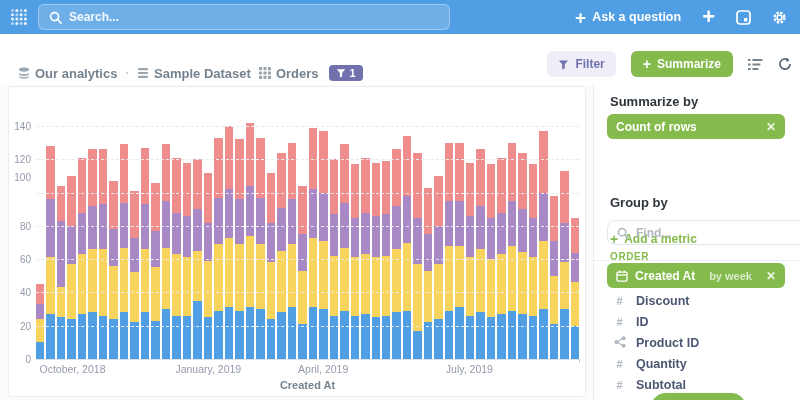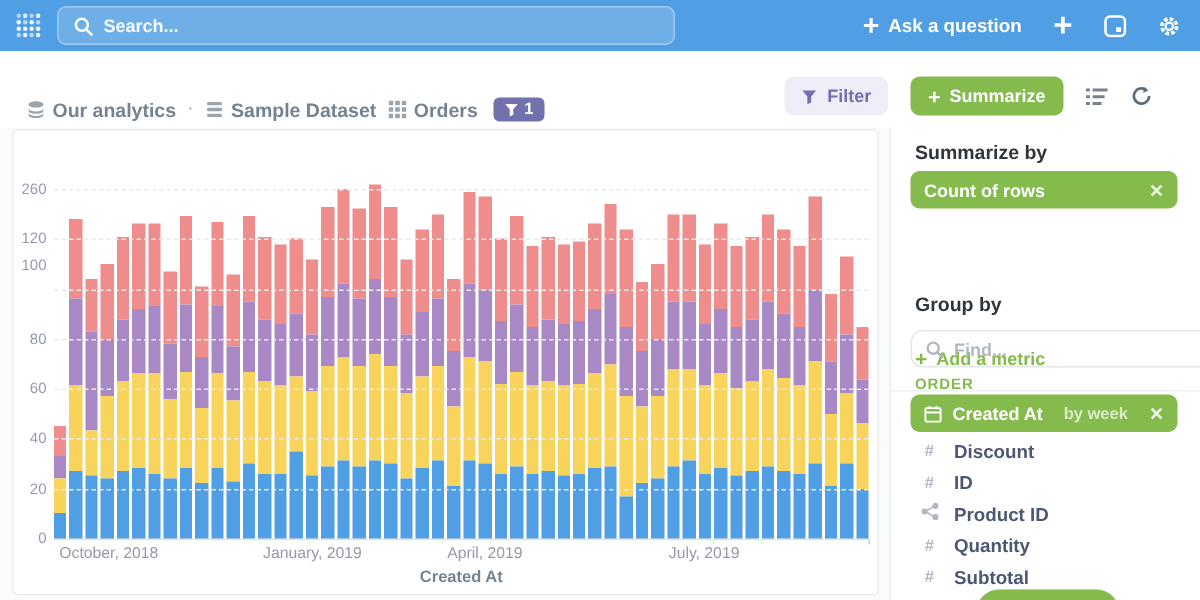--- a/index.html
+++ b/index.html
@@ -17,21 +17,21 @@
   .nav-plus { color:#fff; font-size:19px; font-weight:700; line-height:1; }
 
   
   .header { position:absolute; left:0; top:34px; width:800px; height:51px; background:#fff; }
   .q-title { position:absolute; left:18px; top:8px; font-size:17px; font-weight:700; color:#2E353B; letter-spacing:0.1px; }
   .pencil { position:absolute; top:11px; margin-left:10px; }
   .crumbs { position:absolute; left:18px; top:31px; display:flex; align-items:center; gap:8px; }
   .crumb { display:flex; align-items:center; gap:5px; color:#74838F; font-size:13px; font-weight:700; }
   .crumb-sep { color:#B8C0C8; font-size:11px; font-weight:700; }
   .filter-badge { display:flex; align-items:center; gap:4px; background:#7172AD; color:#fff; border-radius:4px; padding:2px 7px; font-size:11px; font-weight:700; margin-left:2px; }
-  .header-actions { position:absolute; right:32px; top:17px; display:flex; align-items:center; gap:15px; }
+  .header-actions { position:absolute; right:8px; top:17px; display:flex; align-items:center; gap:15px; }
   .btn-filter { display:flex; align-items:center; gap:6px; background:#EFEDF7; color:#7172AD; font-size:12px; font-weight:700; border:none; border-radius:6px; padding:6px 11px; cursor:pointer; }
   .btn-summarize { display:flex; align-items:center; gap:6px; background:#84BB4C; color:#fff; font-size:12px; font-weight:700; border:none; border-radius:6px; padding:6px 12px; cursor:pointer; }
 
   
   .main { position:absolute; left:0; top:85px; width:800px; height:315px; background:#F9FBFC; }
   .card { position:absolute; left:8px; top:1px; width:578px; height:311px; background:#fff; border:1px solid #EBEEF0; border-radius:4px; }
   .legend { position:absolute; left:12px; top:8px; display:flex; align-items:center; gap:20px; }
   .legend-item { display:flex; align-items:center; gap:6px; }
   .legend-dot { width:10px; height:10px; border-radius:50%; }
   .legend-label { font-size:12px; font-weight:700; color:#2E353B; }
@@ -514,21 +514,21 @@
           <div class="ytick" style="top: 200.429px;">40</div>
           <div class="gridline" style="top: 172.143px;"></div>
           <div class="ytick" style="top: 167.143px;">60</div>
           <div class="gridline" style="top: 138.857px;"></div>
           <div class="ytick" style="top: 133.857px;">80</div>
           <div class="gridline" style="top: 105.571px;"></div>
           <div class="ytick" style="top: 85px;">100</div>
           <div class="gridline" style="top: 72.2857px;"></div>
           <div class="ytick" style="top: 67.2857px;">120</div>
           <div class="gridline" style="top: 39px;"></div>
-          <div class="ytick" style="top: 34px;">260</div>
+          <div class="ytick" style="top: 34px;">140</div>
           <div class="xtick" style="left: 63.5px;">October, 2018</div>
           <div class="xtick" style="left: 199.3px;">January, 2019</div>
           <div class="xtick" style="left: 314.2px;">April, 2019</div>
           <div class="xtick" style="left: 460.4px;">July, 2019</div>
         </div>
       <div class="axis-title">Created At</div>
     </div>
 
     <aside class="sidebar">
       <div class="sb-heading" style="top:9px;">Summarize by</div>

